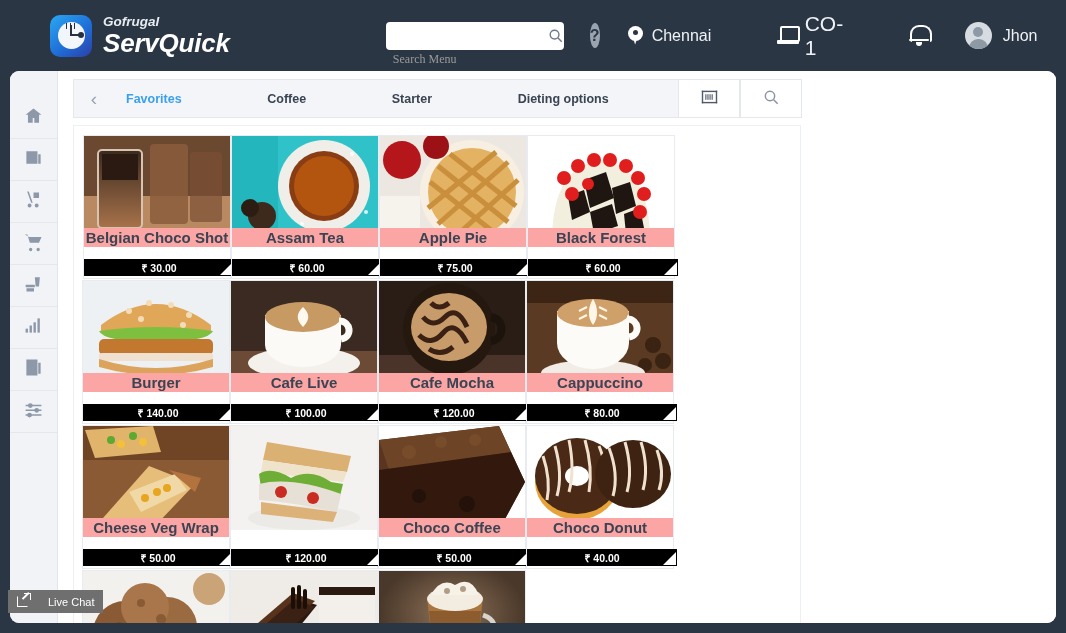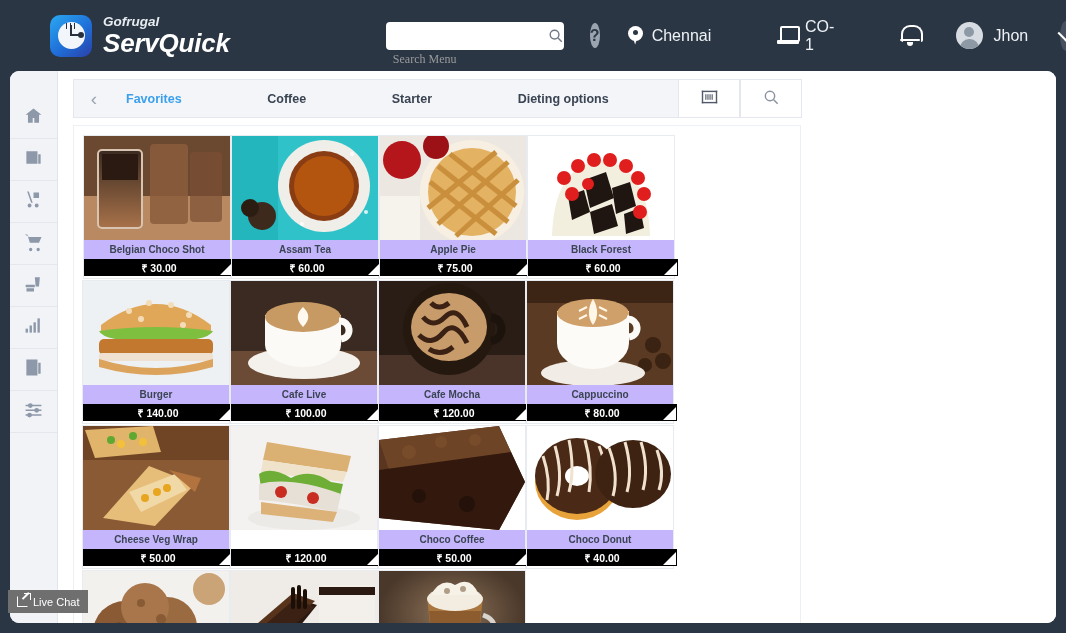--- a/index.html
+++ b/index.html
@@ -52,21 +52,21 @@
   }
   .search-wrap input::placeholder{ color:#9a9a9a; }
   .ic{ display:inline-flex; align-items:center; justify-content:center; }
   .help-btn{ margin-left:26px; width:25px; height:25px; border-radius:50%; background:#9aa4b1;
              color:#2b3644; font-size:16px; font-weight:bold; cursor:pointer;}
   .loc{ margin-left:28px; display:flex; align-items:center; color:#eef2f6; font-size:16px; cursor:pointer;}
   .pin{ width:15px;height:20px; margin-right:9px; position:relative;}
   .pin:before{content:"";position:absolute;left:0;top:0;width:15px;height:15px;border-radius:50% 50% 50% 50%;background:#fff;}
   .pin:after{content:"";position:absolute;left:4.5px;top:10px;width:6px;height:9px;background:#fff;clip-path:polygon(0 0,100% 0,50% 100%);}
   .pin b{position:absolute;left:5px;top:4.5px;width:5px;height:5px;border-radius:50%;background:#2b3644;z-index:2;display:block;}
-  .term{ margin-left:66px; display:flex; align-items:center; color:#eef2f6; font-size:16px; cursor:pointer;}
+  .term{ margin-left:66px; display:flex; align-items:center; color:#eef2f6; font-size:21px; cursor:pointer;}
   .pc{ width:22px;height:19px;margin-right:9px;position:relative;}
   .pc:before{content:"";position:absolute;left:3px;top:0;width:16px;height:12px;border:2px solid #fff;border-radius:2px;}
   .pc:after{content:"";position:absolute;left:0;top:14px;width:22px;height:4px;background:#fff;border-radius:1px;}
   .bell{ margin-left:62px; width:20px;height:23px; position:relative; cursor:pointer;}
   .bell:before{content:"";position:absolute;left:1px;top:1px;width:18px;height:15px;border:2px solid #fff;border-radius:9px 9px 2px 2px;border-bottom:none;}
   .bell:after{content:"";position:absolute;left:0;top:15px;width:20px;height:2px;background:#fff;border-radius:1px;}
   .bell i{position:absolute;left:7px;top:18px;width:6px;height:4px;background:#fff;border-radius:0 0 3px 3px;display:block;}
   .user{ margin-left:56px; display:flex; align-items:center; color:#eef2f6; font-size:16px; cursor:pointer;}
   .avatar{ width:27px;height:27px;border-radius:50%;background:#d7dce2;margin-right:11px;position:relative;overflow:hidden;}
   .avatar:before{content:"";position:absolute;left:8.5px;top:5px;width:10px;height:10px;border-radius:50%;background:#8e99a6;}
@@ -119,36 +119,36 @@
     display:flex; flex-wrap:wrap; gap:1px 1px;
   }
   .card{
     width:148px; height:144px; margin:0 0 0 0; background:#fff;
     border:1px solid #e8ebf0; position:relative; cursor:pointer;
   }
   .card + .card{ margin-left:-1px; }
   .card-img{ position:absolute; left:0; top:0; width:146px; height:104px; overflow:hidden; }
   .card-img svg{ display:block; }
   .card-name{
-    position:absolute; left:0; top:104px; width:146px; height:19px;
+    position:absolute; left:0; top:92px; width:146px; height:19px;
     display:flex; align-items:center; justify-content:center;
-    font-size:10px; font-weight:bold; color:#3b4452; background:#c4b5fd; white-space:nowrap;
+    font-size:15px; font-weight:bold; color:#3b4452; background:#fca5a5; white-space:nowrap;
   }
   .card-price{
     position:absolute; left:0; top:123px; width:150px; height:17px;
     background:#000; color:#fff; font-size:10.5px; font-weight:bold;
     display:flex; align-items:center; justify-content:center;
   }
   .card-price .corner{
     position:absolute; right:1px; bottom:1px; width:13px; height:13px; background:#fff;
     clip-path:polygon(100% 0,100% 100%,0 100%);
   }
   .livechat{
     position:absolute; left:8px; top:590px; height:23px; padding:0 9px;
-    background:#6f6f6f; color:#fff; font-size:11px; display:flex; align-items:center; gap:5px;
+    background:#6f6f6f; color:#fff; font-size:11px; display:flex; align-items:center; gap:20px;
     cursor:pointer; z-index:40;
   }
   .lc-ic{ width:11px;height:11px;border:1.5px solid #fff; border-top-color:transparent; border-right-color:transparent; position:relative;}
   .lc-ic:before{content:"";position:absolute;left:3px;top:-2px;width:9px;height:1.5px;background:#fff;transform:rotate(-45deg);}
   .lc-ic:after{content:"";position:absolute;left:6px;top:-4px;width:6px;height:6px;border-top:1.5px solid #fff;border-right:1.5px solid #fff;}
 </style>
 </head>
 <body>
 
 <div class="topbar">

